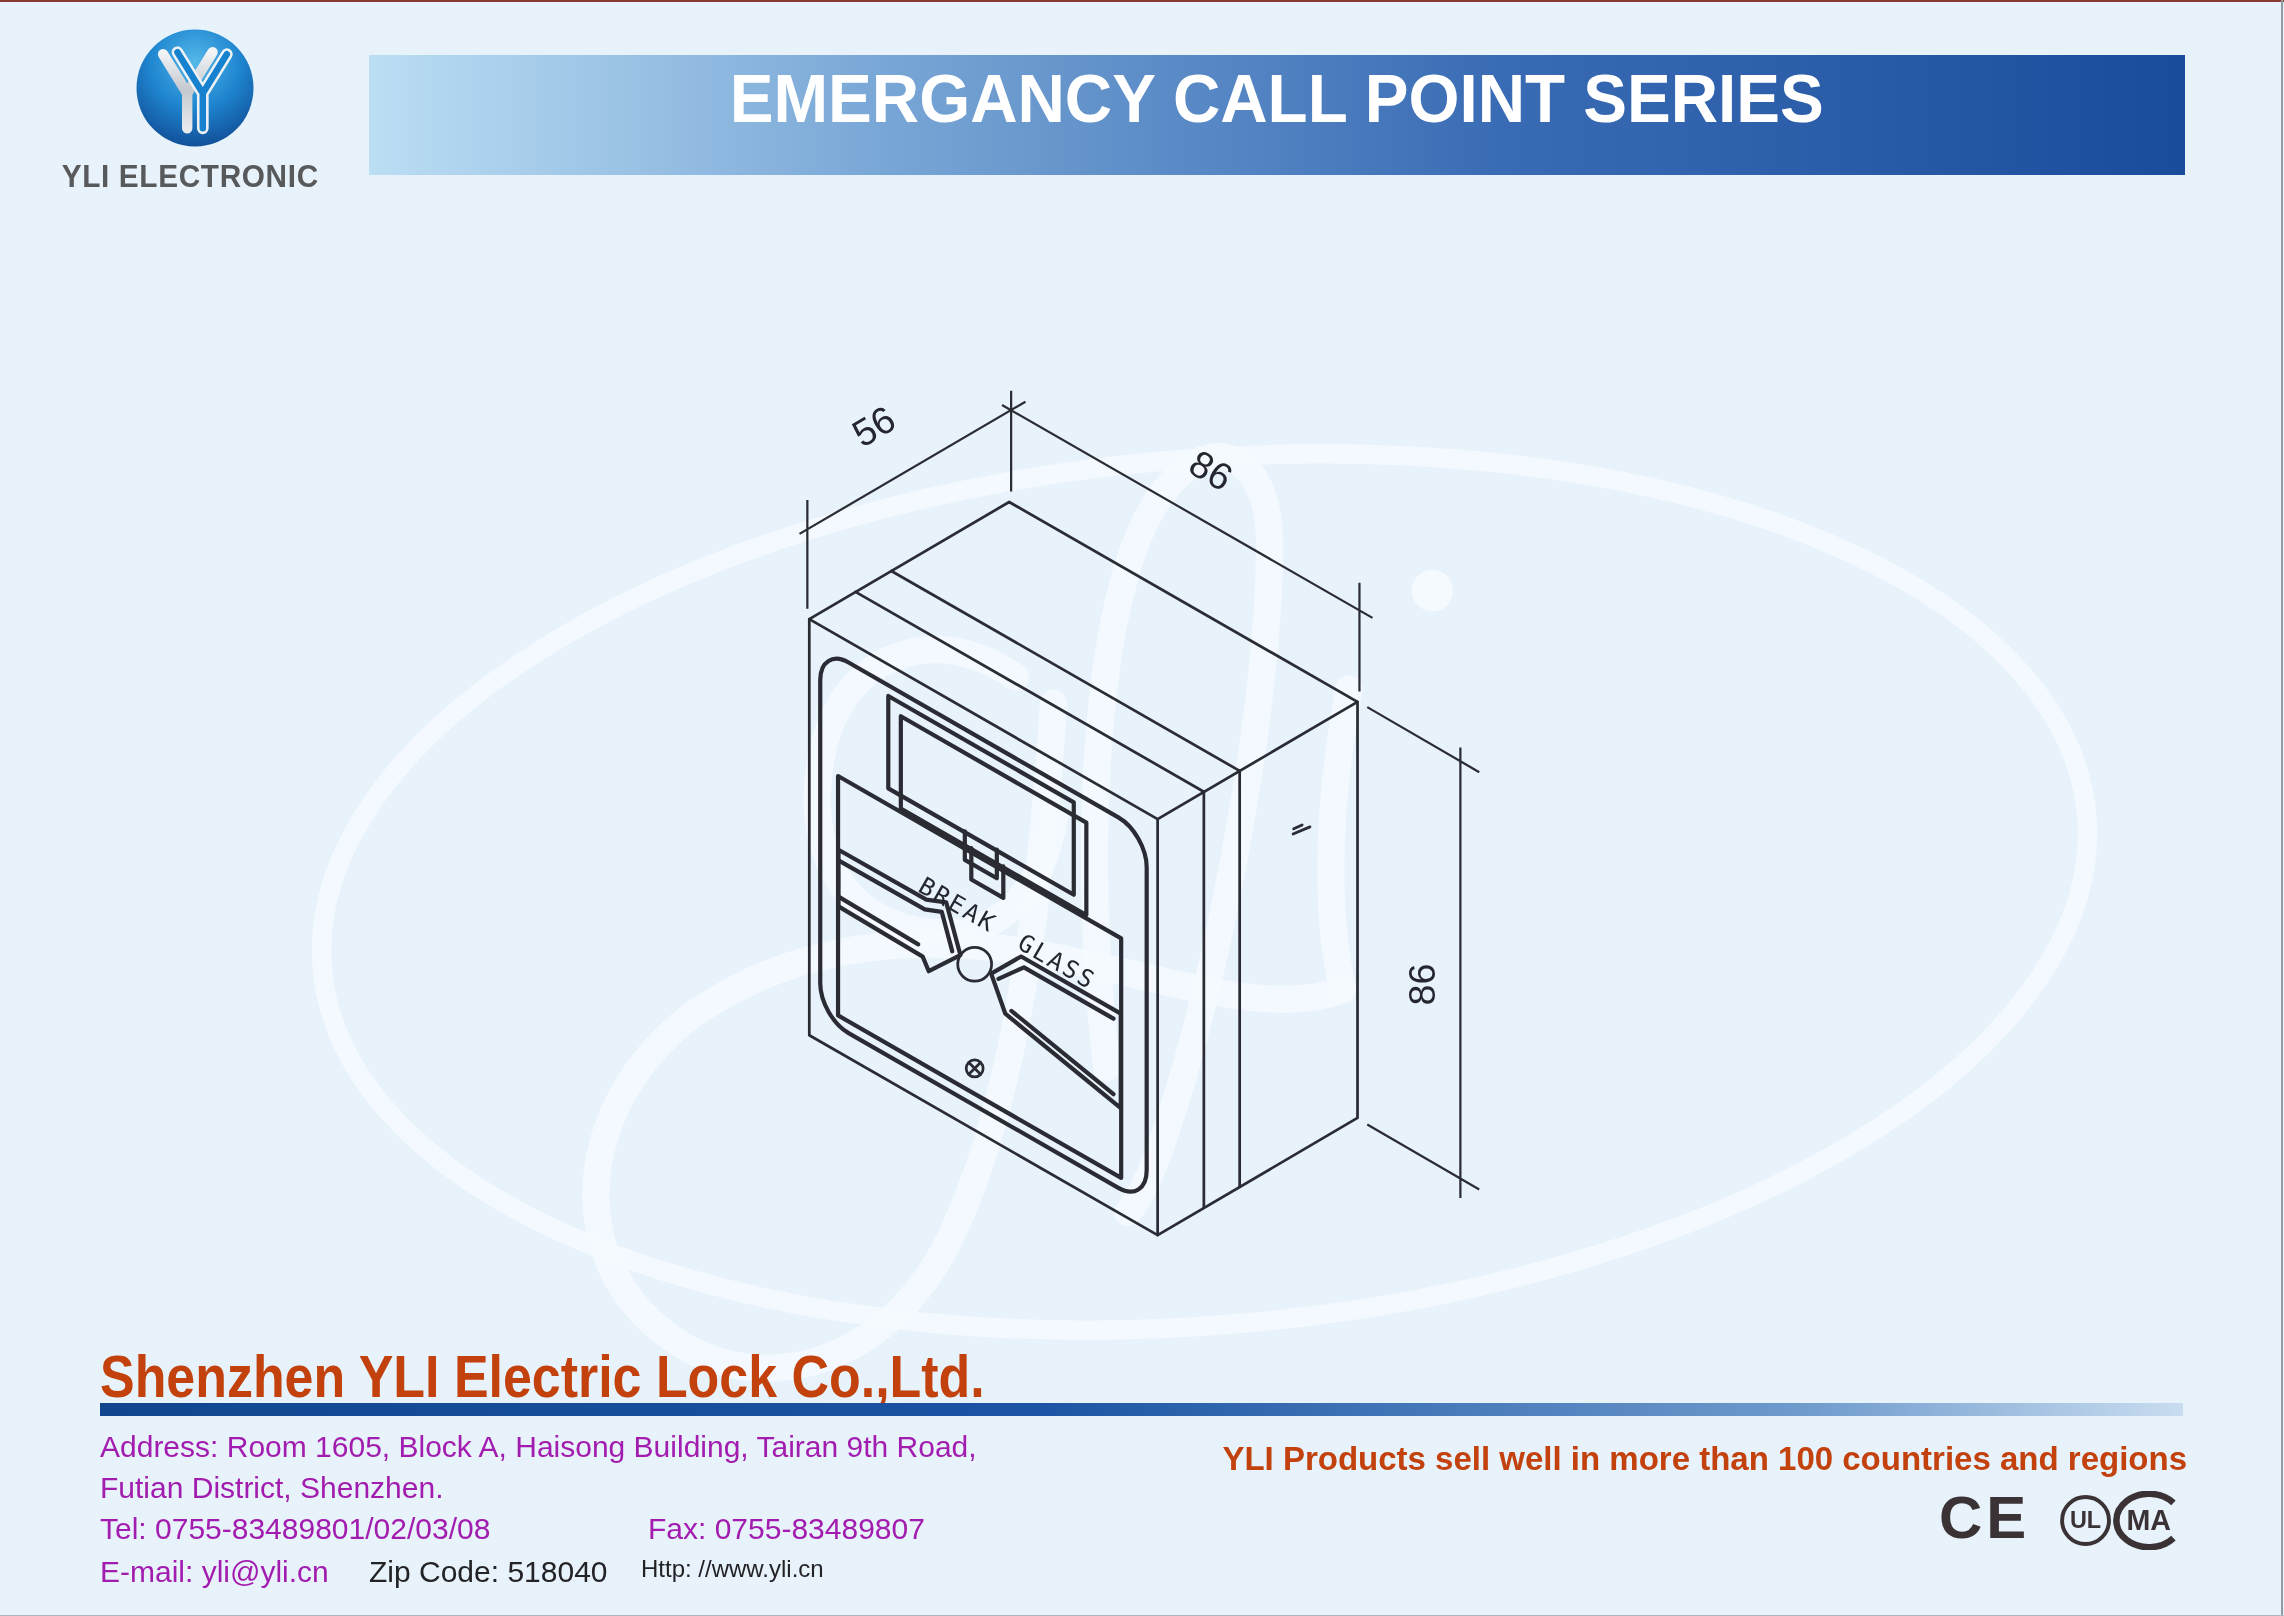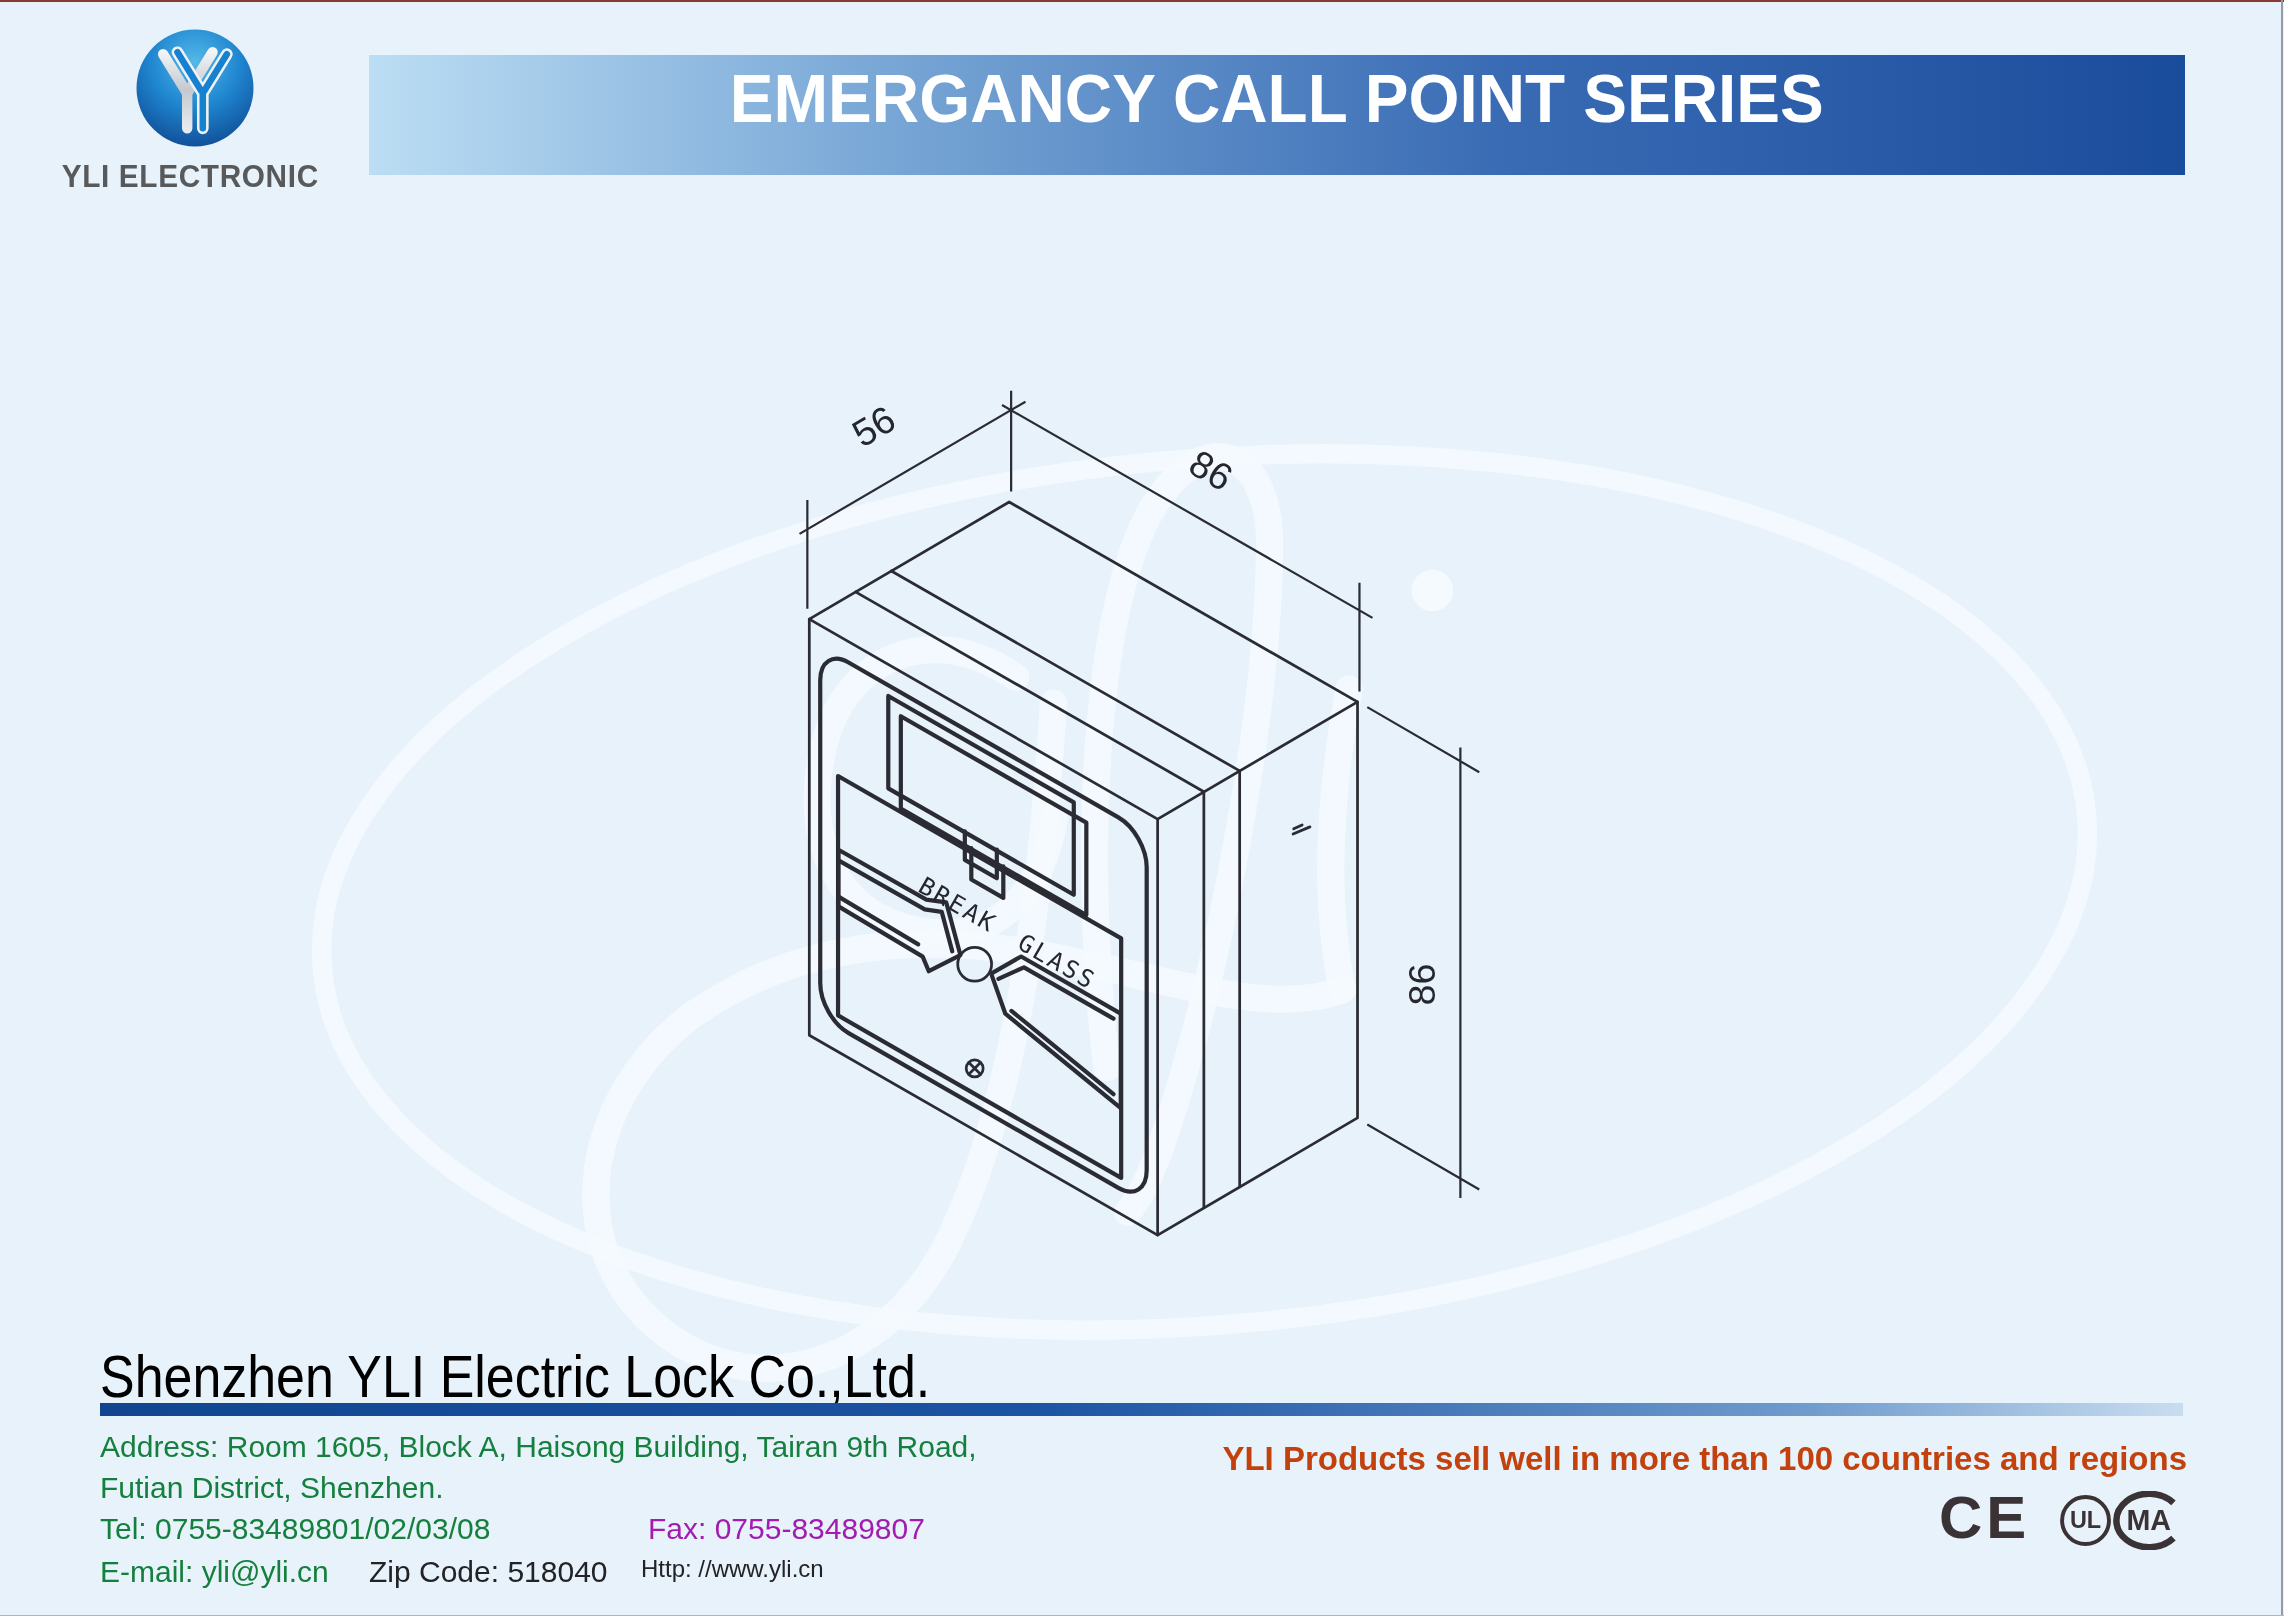--- a/index.html
+++ b/index.html
@@ -9,24 +9,24 @@
   .edge-bottom{position:absolute;bottom:0;left:0;width:100%;height:1.3px;background:#aeb7be;}
   .bg-svg{position:absolute;left:0;top:0;}
   .logo-wrap{position:absolute;left:130px;top:23.4px;width:130px;height:130px;}
   .logo-text{position:absolute;left:34px;top:158px;width:313px;text-align:center;font-size:32px;font-weight:bold;color:#58595b;letter-spacing:0.7px;}
   .logo-text span{display:inline-block;transform:scaleX(0.93);transform-origin:center;white-space:nowrap;}
   .banner{position:absolute;left:369px;top:55px;width:1816px;height:120px;background:linear-gradient(90deg,#bcdef4 0%,#79a7d6 28%,#3a6cb5 62%,#1a4c9c 100%);text-align:center;color:#ffffff;}
   .banner-title{margin-top:9px;font-size:69px;font-weight:bold;line-height:69px;}
   .banner-title span{display:inline-block;transform:scaleX(0.95);white-space:nowrap;}
   .banner-sub{font-size:34px;line-height:35px;margin-top:1.3px;}
   .banner-sub span{display:inline-block;transform:scaleX(0.95);white-space:nowrap;}
-  .footer-company{position:absolute;left:100px;top:1343px;font-size:59px;font-weight:normal;color:#000000;}
+  .footer-company{position:absolute;left:100px;top:1343px;font-size:59px;font-weight:bold;color:#c2410c;}
   .footer-company span{display:inline-block;transform:scaleX(0.88);transform-origin:left;white-space:nowrap;}
   .footer-bar{position:absolute;left:100px;top:1403px;width:2083px;height:13px;background:linear-gradient(90deg,#11468f 0%,#1b54a3 45%,#6f9bcd 82%,#c9ddf0 100%);}
-  .addr{position:absolute;left:100px;color:#15803d;font-size:30px;white-space:nowrap;}
+  .addr{position:absolute;left:100px;color:#a21caf;font-size:30px;white-space:nowrap;}
   .addr-1{top:1430px;}
   .addr-2{top:1471px;}
   .addr-3{top:1512px;}
   .addr-4{top:1555px;}
   .fax{position:absolute;left:648px;top:1512px;color:#a21caf;font-size:30px;}
   .zip{position:absolute;left:369px;top:1555px;color:#232326;font-size:30px;}
   .http{position:absolute;left:641px;top:1555px;color:#232326;font-size:24px;}
   .slogan{position:absolute;right:97px;top:1440px;font-size:33px;font-weight:bold;color:#c2410c;white-space:nowrap;}
   .marks{position:absolute;right:91px;top:1491px;}
 </style>

